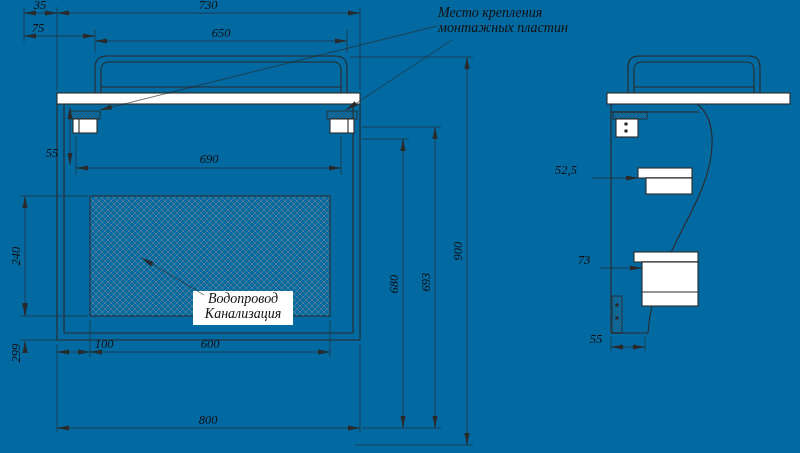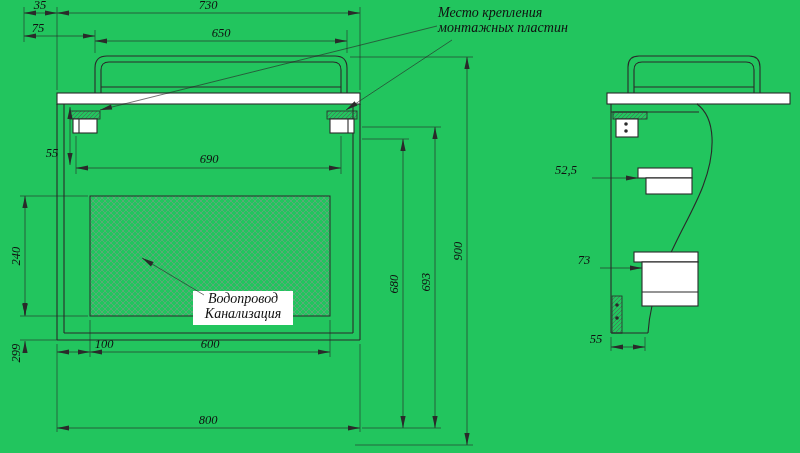--- a/index.html
+++ b/index.html
@@ -1,16 +1,16 @@
 <!DOCTYPE html>
 <html><head>
 <meta charset="utf-8">
 <style>
   html,body{margin:0;padding:0;background:#ffffff;}
-  .canvas{width:800px;height:453px;background:#22c55e;position:relative;overflow:hidden;}
+  .canvas{width:800px;height:453px;background:#0369a1;position:relative;overflow:hidden;}
   svg{display:block;}
   svg text{
     fill:#101010;
     stroke:none;
     font-family:"Liberation Serif", serif;
     font-style:italic;
     font-size:12.5px;
   }
   svg text.note{font-size:14px;}
   .obj{stroke-width:1.1;fill:none;}

